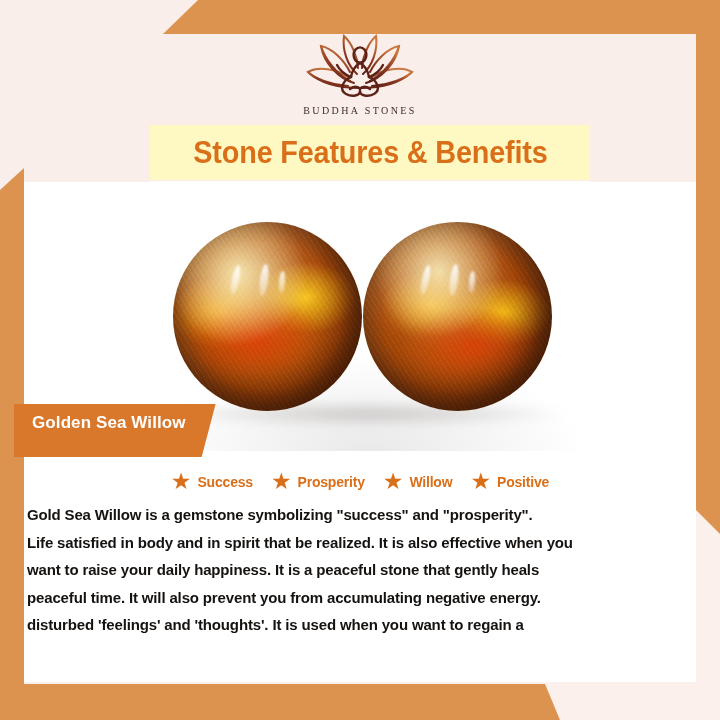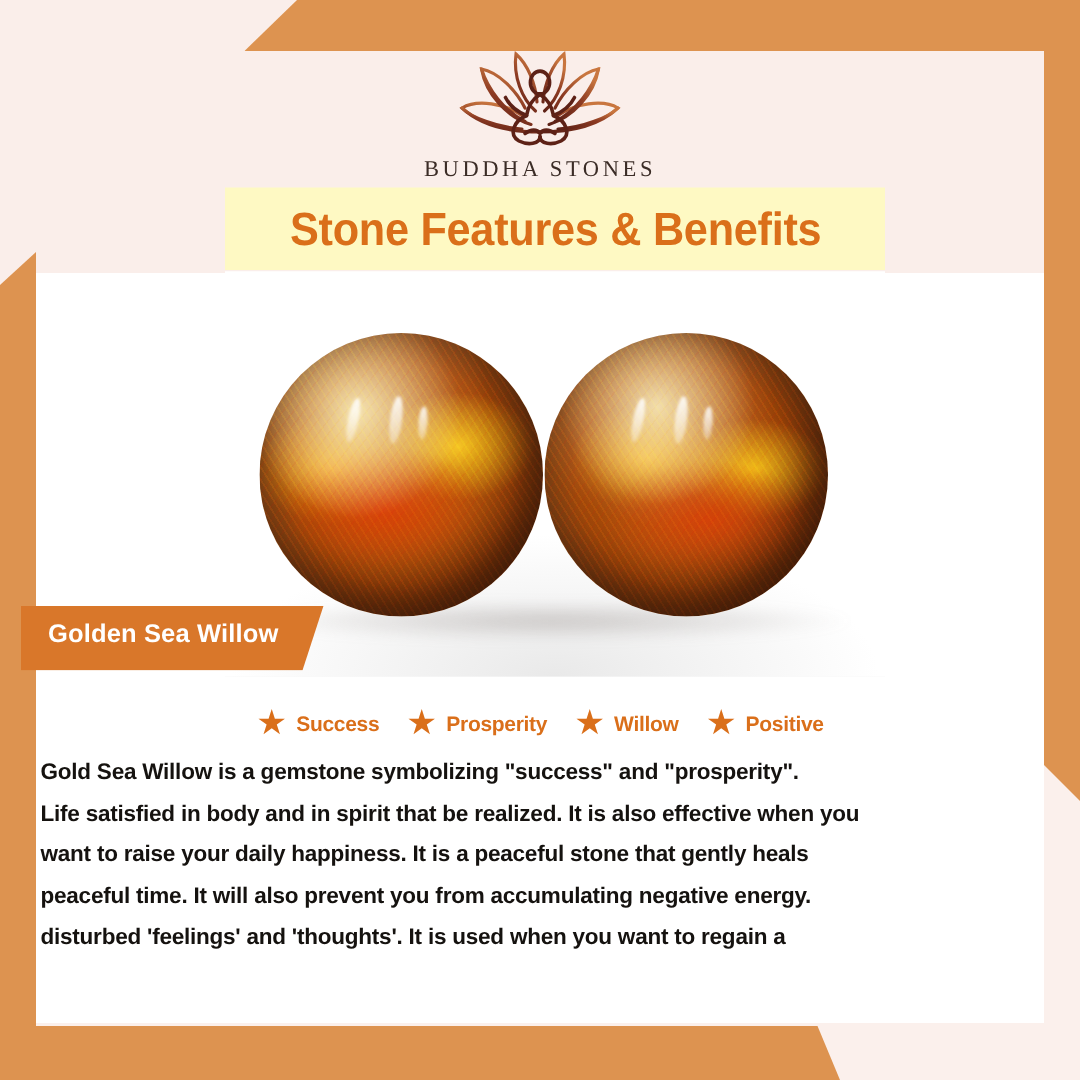--- a/index.html
+++ b/index.html
@@ -57,21 +57,21 @@
 
   
   .logo-wrap{
     position:absolute;left:0;right:0;top:28px;height:100px;z-index:6;
     display:flex;flex-direction:column;align-items:center;justify-content:flex-start;
   }
   .logo-mark{width:152px;height:74px;display:block;}
   .logo-word{
     margin-top:3px;
     font-family:"Liberation Serif","DejaVu Serif",serif;
-    font-size:15px;letter-spacing:2.4px;color:#3b2c26;font-weight:400;
+    font-size:10px;letter-spacing:2.4px;color:#3b2c26;font-weight:400;
   }
 
   
   .title-band{
     position:absolute;left:150px;top:125px;width:440px;height:55px;
     background:#fef9c3;z-index:6;
     display:flex;align-items:center;justify-content:center;
   }
   .title-text{
     font-family:"Liberation Sans","DejaVu Sans",sans-serif;
@@ -137,21 +137,21 @@
     position:absolute;bottom:24px;left:18px;width:400px;height:26px;
     border-radius:50%;
     background:radial-gradient(ellipse at center, rgba(120,110,105,.30) 0%, rgba(150,145,140,0) 72%);
     filter:blur(4px);
   }
 
   
   .badge{
     position:absolute;left:14px;top:404px;height:37px;z-index:8;
     background:#d9772a;
-    padding:0 30px 6px 18px;
+    padding:0 30px 16px 18px;
     clip-path:polygon(0 0, 100% 0, calc(100% - 14px) 100%, 0 100%);
     display:flex;align-items:center;
   }
   .badge-text{
     color:#ffffff;font-weight:700;font-size:17px;letter-spacing:.1px;
     white-space:nowrap;
   }
 
   
   .benefits{

